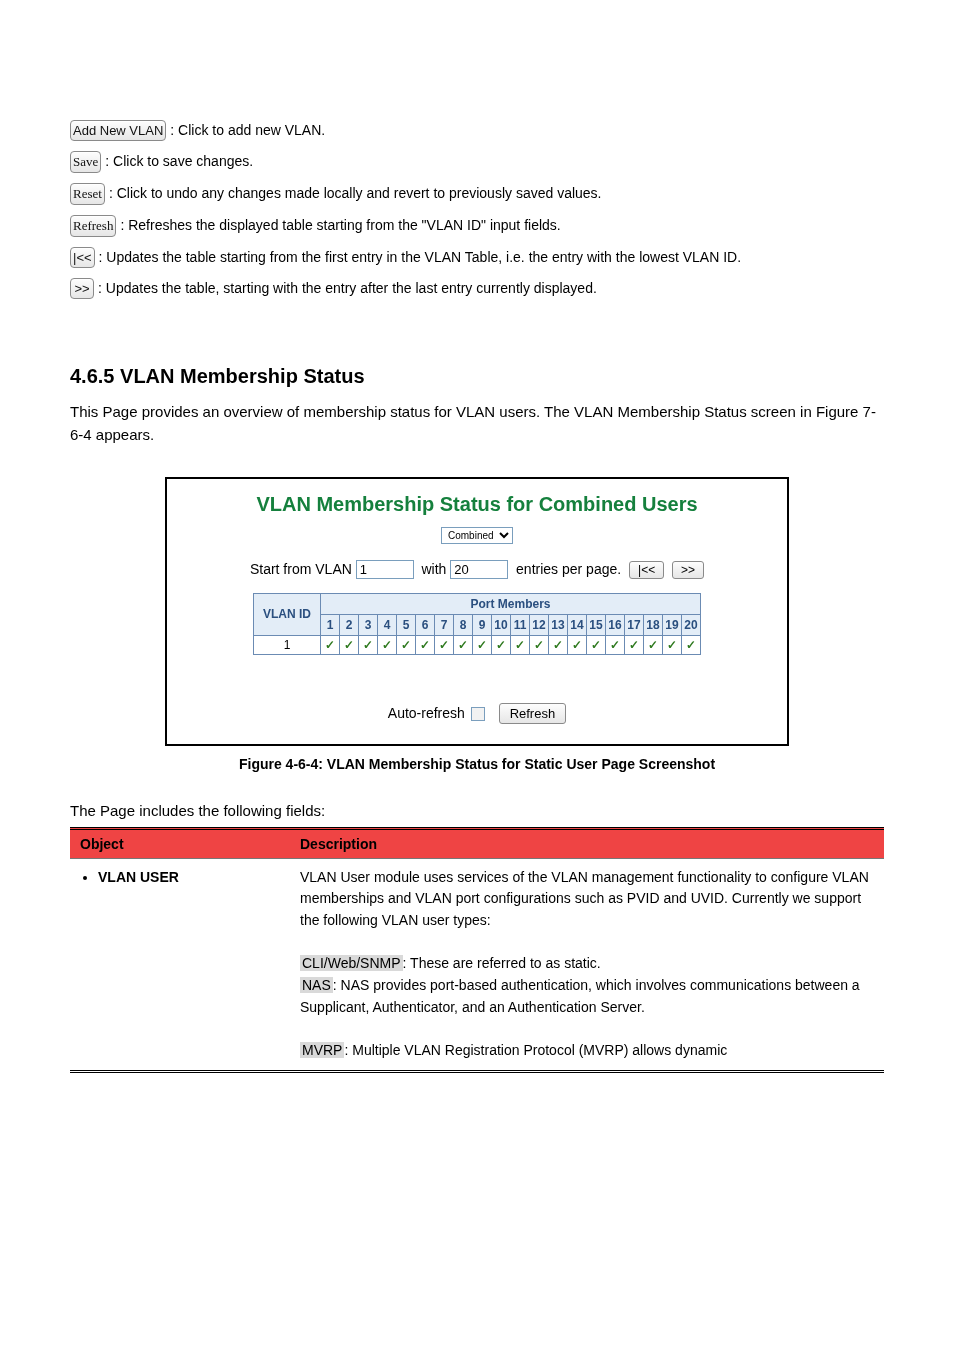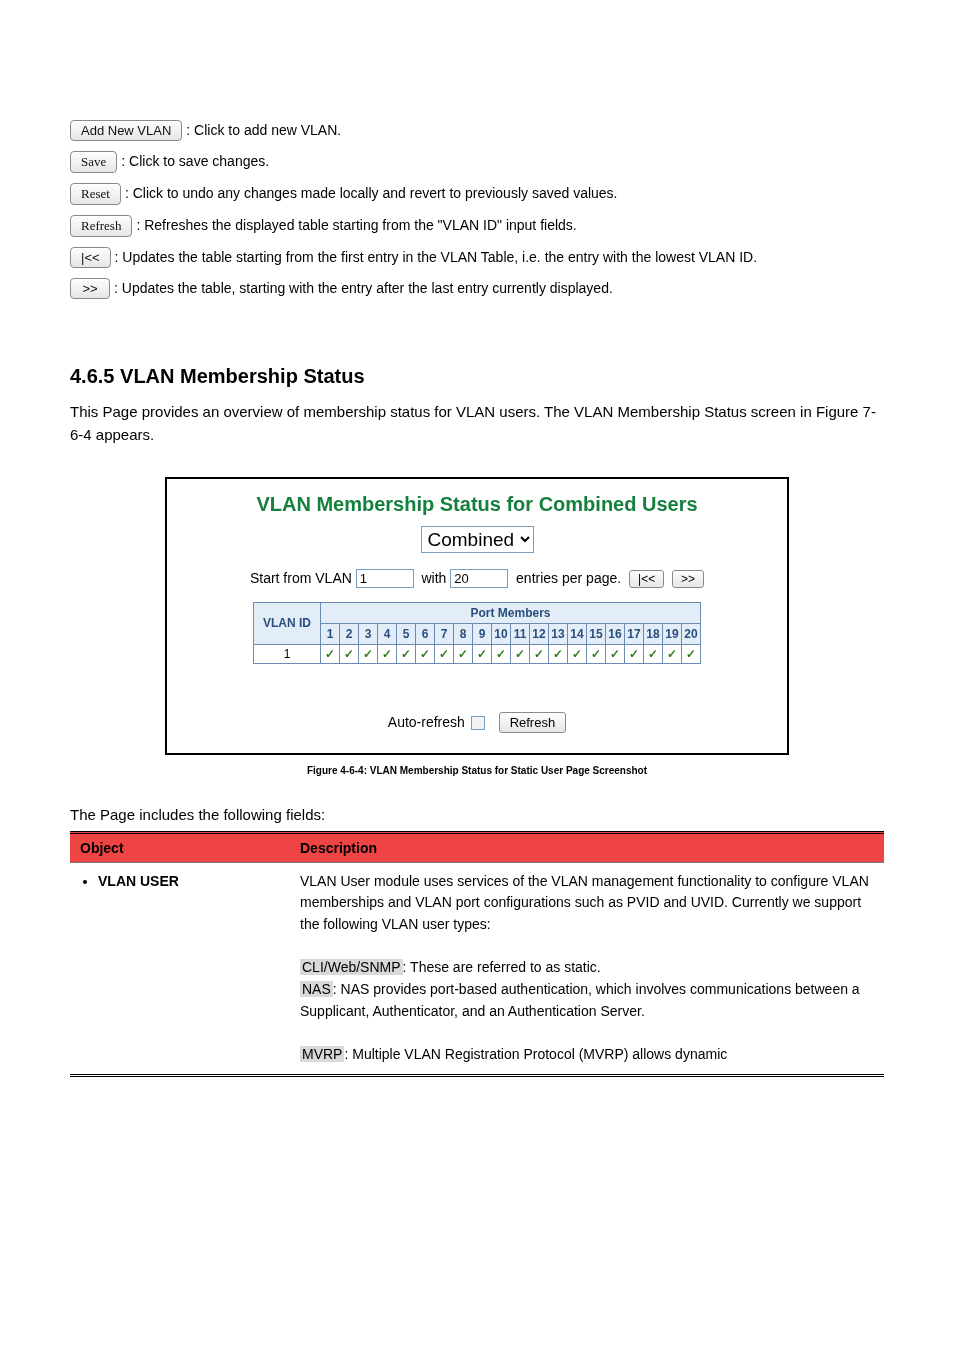--- a/index.html
+++ b/index.html
@@ -12,21 +12,21 @@
     width: 954px;
   }
   .page {
     padding: 60px 70px 40px 70px;
   }
   .btn {
     display: inline-block;
     background: linear-gradient(#fdfdfd, #e6e6e6);
     border: 1px solid #8a8a8a;
     border-radius: 4px;
-    padding: 2px 10px;
+    padding: 2px 2px;
     font-family: Arial, sans-serif;
     font-size: 13px;
     color: #111;
     text-align: center;
     box-shadow: inset 0 1px 0 #fff;
     margin-bottom: 6px;
     min-width: 18px;
   }
   .btn-row { margin-bottom: 4px; }
   .btn-desc {
@@ -52,21 +52,21 @@
     text-align: center;
   }
   .fig-title {
     color: #15803d;
     font-weight: bold;
     font-size: 20px;
     margin-bottom: 10px;
   }
   .fig-select {
     font-family: Arial, sans-serif;
-    font-size: 19px;
+    font-size: 10px;
     border: 1px solid #7a9ebd;
     background: #fff;
     padding: 1px 2px;
   }
   .fig-ctrlrow {
     margin-top: 16px;
     font-size: 14px;
   }
   .fig-input {
     border: 1px solid #7a9ebd;
@@ -119,21 +119,21 @@
     border: 1px solid #7a9ebd;
     width: 12px; height: 12px;
     display: inline-block;
     vertical-align: middle;
     background: #f2f2f2;
     margin: 0 6px 0 2px;
   }
   .fig-caption {
     text-align: center;
     font-weight: bold;
-    font-size: 10px;
+    font-size: 14px;
     margin-top: 10px;
   }
   .desc-intro { margin-top: 30px; font-size: 15px; }
   table.desc {
     border-collapse: collapse;
     width: 100%;
     margin-top: 8px;
   }
   table.desc th {
     background: #ef4444;

